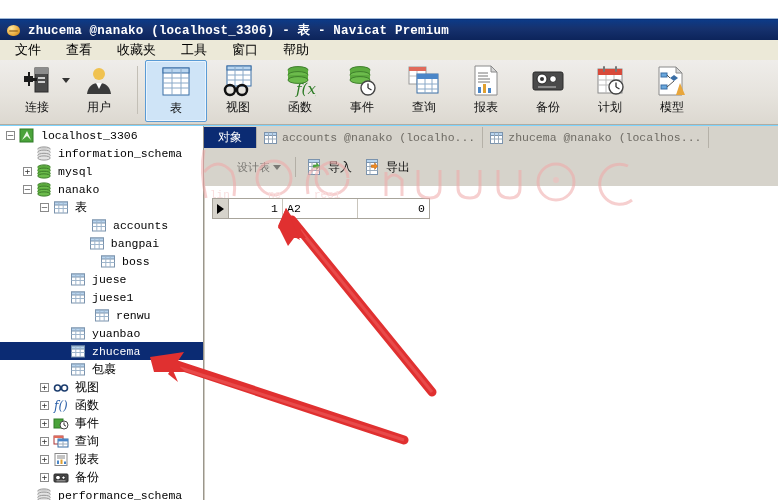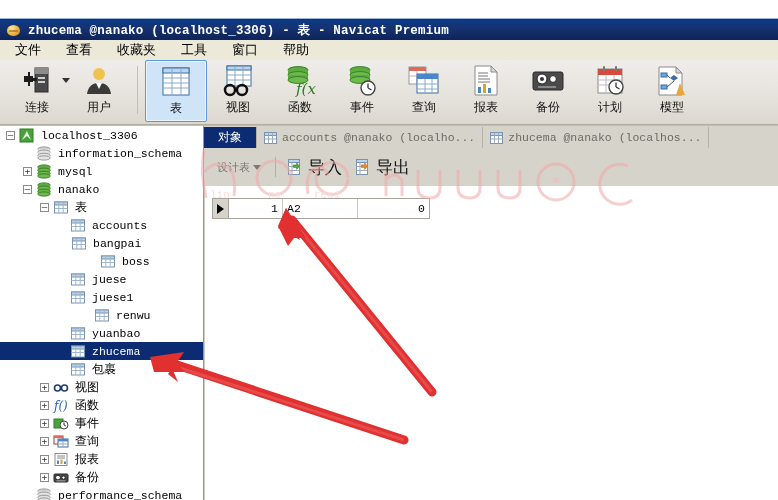--- a/index.html
+++ b/index.html
@@ -96,21 +96,21 @@
     justify-content:center;
   }
   .tab.active{background:#0b2b73;color:#ffffff;font-family:"DejaVu Sans","Liberation Sans",sans-serif;font-size:12px;padding:0 14px;}
   .tab.inactive{background:#d6d3cb;color:#6e6b64;font-family:"Liberation Mono","DejaVu Sans Mono",monospace;}
   .tab .tabic{width:13px;height:12px;margin-right:5px;flex:0 0 auto;}
 
   
   .objbar{position:absolute;left:204px;top:148px;width:574px;height:38px;background:#d6d3cb;display:flex;align-items:center;}
   .objbar .obtn{display:flex;align-items:center;padding:3px 6px;cursor:default;margin-right:2px;}
   .objbar .obtn .oic{width:16px;height:16px;margin-right:4px;flex:0 0 auto;}
-  .objbar .obtn .olbl{font-size:17px;font-family:"DejaVu Sans","Liberation Sans",sans-serif;color:#111;}
+  .objbar .obtn .olbl{font-size:12px;font-family:"DejaVu Sans","Liberation Sans",sans-serif;color:#111;}
   .objbar .osep{width:1px;height:20px;background:#b3afa6;margin:0 6px;}
   .objbar .ocaret{width:0;height:0;border-left:4px solid transparent;border-right:4px solid transparent;border-top:5px solid #222;margin-left:3px;}
 
   
   .work{position:absolute;left:204px;top:186px;width:574px;height:314px;background:#ffffff;}
 
   
   .grid{position:absolute;left:8px;top:12px;border:1px solid #a8a49b;background:#fff;display:flex;height:21px;box-sizing:border-box;}
   .grid .rowmark{
     width:15px;border-right:1px solid #a8a49b;background:#d6d3cb;display:flex;align-items:center;justify-content:center;
@@ -394,32 +394,32 @@
         <span class="exp">–</span>
         <span class="ticon"><svg width="16" height="15" viewBox="0 0 16 15">
             <rect x="1.5" y="2" width="13" height="11" fill="#ffffff" stroke="#7b93ad"></rect>
             <rect x="1.5" y="2" width="13" height="3" fill="#b9d5ef" stroke="#7b93ad"></rect>
             <line x1="1.5" y1="8.5" x2="14.5" y2="8.5" stroke="#9fb6cc"></line>
             <line x1="5.8" y1="2" x2="5.8" y2="13" stroke="#9fb6cc"></line>
             <line x1="10.2" y1="2" x2="10.2" y2="13" stroke="#9fb6cc"></line>
           </svg></span>
         <span class="tlabel cjk">表</span>
       </div>
-      <div class="tnode" style="padding-left: 57px;">
+      <div class="tnode" style="padding-left: 78px;">
         <span class="expspacer"></span>
         <span class="ticon"><svg width="16" height="15" viewBox="0 0 16 15">
             <rect x="1.5" y="2" width="13" height="11" fill="#ffffff" stroke="#7b93ad"></rect>
             <rect x="1.5" y="2" width="13" height="3" fill="#b9d5ef" stroke="#7b93ad"></rect>
             <line x1="1.5" y1="8.5" x2="14.5" y2="8.5" stroke="#9fb6cc"></line>
             <line x1="5.8" y1="2" x2="5.8" y2="13" stroke="#9fb6cc"></line>
             <line x1="10.2" y1="2" x2="10.2" y2="13" stroke="#9fb6cc"></line>
           </svg></span>
         <span class="tlabel">accounts</span>
       </div>
-      <div class="tnode" style="padding-left: 58px;">
+      <div class="tnode" style="padding-left: 34px; justify-content: center;">
         <span class="expspacer"></span>
         <span class="ticon"><svg width="16" height="15" viewBox="0 0 16 15">
             <rect x="1.5" y="2" width="13" height="11" fill="#ffffff" stroke="#7b93ad"></rect>
             <rect x="1.5" y="2" width="13" height="3" fill="#b9d5ef" stroke="#7b93ad"></rect>
             <line x1="1.5" y1="8.5" x2="14.5" y2="8.5" stroke="#9fb6cc"></line>
             <line x1="5.8" y1="2" x2="5.8" y2="13" stroke="#9fb6cc"></line>
             <line x1="10.2" y1="2" x2="10.2" y2="13" stroke="#9fb6cc"></line>
           </svg></span>
         <span class="tlabel">bangpai</span>
       </div>

